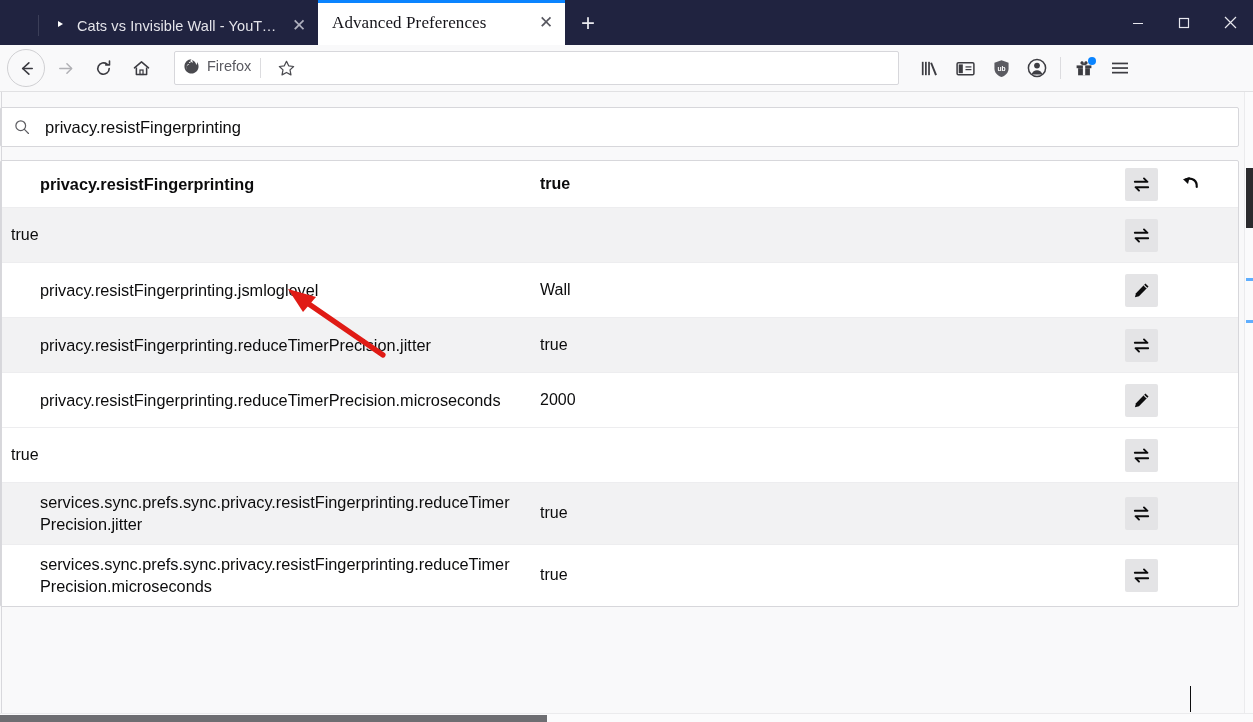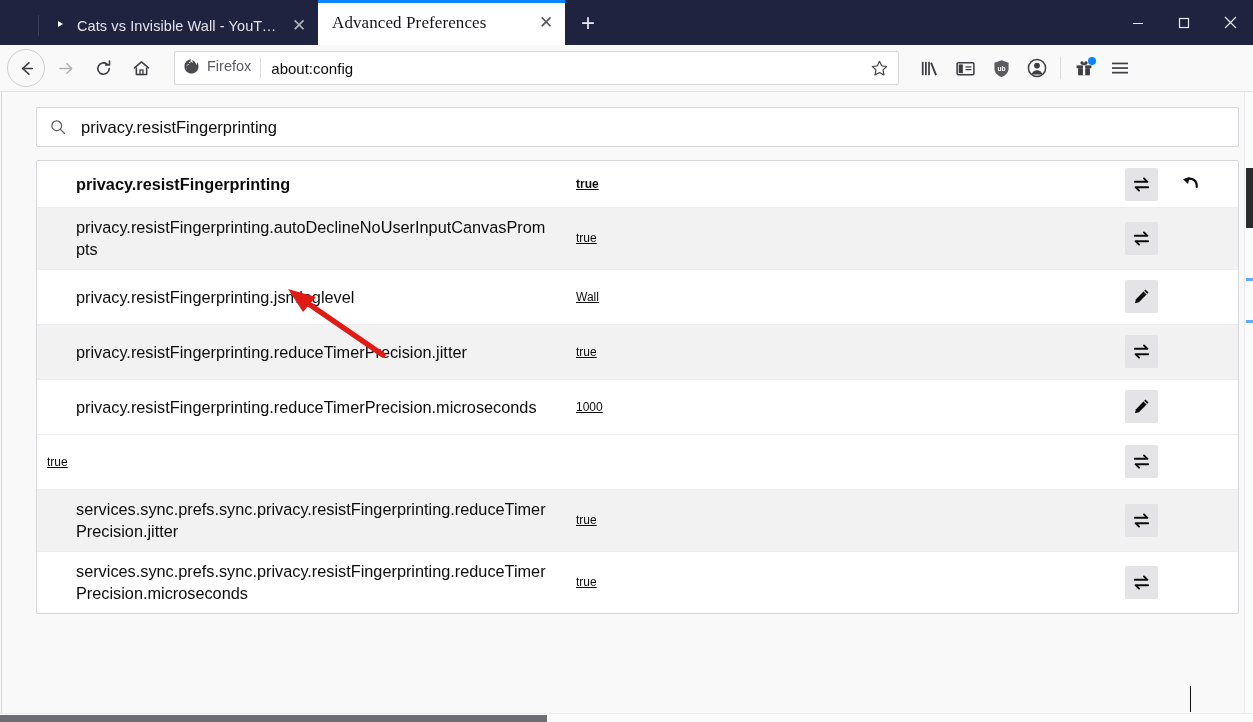--- a/index.html
+++ b/index.html
@@ -196,21 +196,20 @@
 
   
   .content {
     position: relative;
     height: 630px;
     background: #f9f9fa;
     overflow: hidden;
   }
   .content-inner {
     padding: 15px 14px 0 0;
-    margin-left: 36px;
   }
   .vline-left {
     position: absolute;
     left: 1px; top: 0; bottom: 9px;
     width: 1px;
     background: #d8d8dc;
   }
 
   .searchrow {
     height: 40px;
@@ -248,23 +247,22 @@
     padding: 8px 14px 8px 39px;
     font-size: 16.3px;
     color: #0c0c0d;
     line-height: 1.38;
     word-break: break-word;
   }
   .prow.first .pname { font-weight: bold; }
   .pvalue {
     flex: 1 1 auto;
     padding: 8px 10px;
-    font-size: 12px;
+    font-size: 16px;
     color: #0c0c0d;
-    text-decoration: underline;
   }
   .prow.first .pvalue { font-weight: bold; }
   .pactions {
     flex: 0 0 115px;
     display: flex;
     align-items: center;
     justify-content: flex-start;
     padding-right: 8px;
   }
   .act-btn {
@@ -399,21 +397,20 @@
     </svg>
   </div>
 
   <div class="urlbar">
     <div class="identity">
       <svg class="ff-logo" viewBox="0 0 20 20">
         <path d="M10 1.6 C5.4 1.6 1.7 5.3 1.7 10 C1.7 14.6 5.4 18.3 10 18.3 C14.6 18.3 18.3 14.6 18.3 10 C18.3 8 17.6 6.2 16.4 4.8 C16.7 6 16.5 7.3 15.7 8.1 C15.1 5.4 13 3.1 10.4 2.3 C11.3 3.3 11.6 4.7 11.1 5.9 C10.2 4.5 8.6 3.7 7 3.8 C8 4.2 8.8 5 9.1 6 C7.3 5.5 5.3 6.1 4.1 7.6 C5.1 7 6.3 6.9 7.4 7.3 C4.8 8.2 3.3 11 3.9 13.7 C3.5 12.6 3.5 11.4 3.9 10.3 C3.7 12.6 5 14.8 7.1 15.8 C9.5 17 12.5 16.3 14.1 14.2 C15.2 12.7 15.1 10.6 13.9 9.3 C13.3 8.6 12.3 8.2 11.4 8.4 C12.4 9 12.8 10.3 12.3 11.4 C11.8 12.5 10.6 13 9.5 12.7 C8.2 12.3 7.4 11 7.6 9.7 C7.2 11.2 7.9 12.8 9.2 13.6 C7.6 13.3 6.4 12 6.1 10.4 C5.9 11.9 6.4 13.4 7.5 14.4 C5.4 13.6 4.1 11.4 4.4 9.1 Z" fill="#4a4a4f"></path>
       </svg>
       <span class="identity-label">Firefox</span>
     </div>
-    <div class="url-text" placeholder="Search with Google or enter address">about:config</div>
     <div class="star">
       <svg width="19" height="19" viewBox="0 0 20 20">
           <path d="M10 2.4 L12.3 7.2 L17.5 7.9 L13.7 11.5 L14.7 16.7 L10 14.2 L5.3 16.7 L6.3 11.5 L2.5 7.9 L7.7 7.2 Z" fill="none" stroke="currentColor" stroke-width="1.3" stroke-linejoin="round"></path>
         </svg>
     </div>
   </div>
 
   <div class="toolbar-icons">
     <div class="tbicon">
       <svg width="21" height="21" viewBox="0 0 22 22">
@@ -491,21 +488,20 @@
             </div>
             <div class="act-btn ghost">
               <svg width="23" height="23" viewBox="0 0 24 24">
                 <path d="M7.5 6.5 C14 4.5 19 8 18.5 14.5" fill="none" stroke="currentColor" stroke-width="2.3" stroke-linecap="round"></path>
                 <path d="M4.2 6.6 L11.2 4.3 L9.4 11.6 Z" fill="currentColor"></path>
               </svg>
             </div>
           </div>
         </div>
         <div class="prow odd">
-          <div class="pname">privacy.resistFingerprinting.autoDeclineNoUserInputCanvasPrompts</div>
           <div class="pvalue">true</div>
           <div class="pactions">
             <div class="act-btn">
               <svg width="21" height="21" viewBox="0 0 22 22">
                 <path d="M4 8.2 H17.2 M13.6 4.6 L17.2 8.2" fill="none" stroke="currentColor" stroke-width="2" stroke-linecap="round" stroke-linejoin="round"></path>
                 <path d="M18 13.8 H4.8 M8.4 17.4 L4.8 13.8" fill="none" stroke="currentColor" stroke-width="2" stroke-linecap="round" stroke-linejoin="round"></path>
               </svg>
             </div>
           </div>
         </div>
@@ -528,21 +524,21 @@
             <div class="act-btn">
               <svg width="21" height="21" viewBox="0 0 22 22">
                 <path d="M4 8.2 H17.2 M13.6 4.6 L17.2 8.2" fill="none" stroke="currentColor" stroke-width="2" stroke-linecap="round" stroke-linejoin="round"></path>
                 <path d="M18 13.8 H4.8 M8.4 17.4 L4.8 13.8" fill="none" stroke="currentColor" stroke-width="2" stroke-linecap="round" stroke-linejoin="round"></path>
               </svg>
             </div>
           </div>
         </div>
         <div class="prow">
           <div class="pname">privacy.resistFingerprinting.reduceTimerPrecision.microseconds</div>
-          <div class="pvalue">1000</div>
+          <div class="pvalue">2000</div>
           <div class="pactions">
             <div class="act-btn">
               <svg width="19" height="19" viewBox="0 0 20 20">
                 <path d="M14.1 2.6 L17.4 5.9 L7.3 16 L3.1 17.1 L4.2 12.9 Z" fill="currentColor"></path>
                 <path d="M12.4 4.3 L15.7 7.6" stroke="#e4e4e6" stroke-width="1.1"></path>
               </svg>
             </div>
           </div>
         </div>
         <div class="prow">

